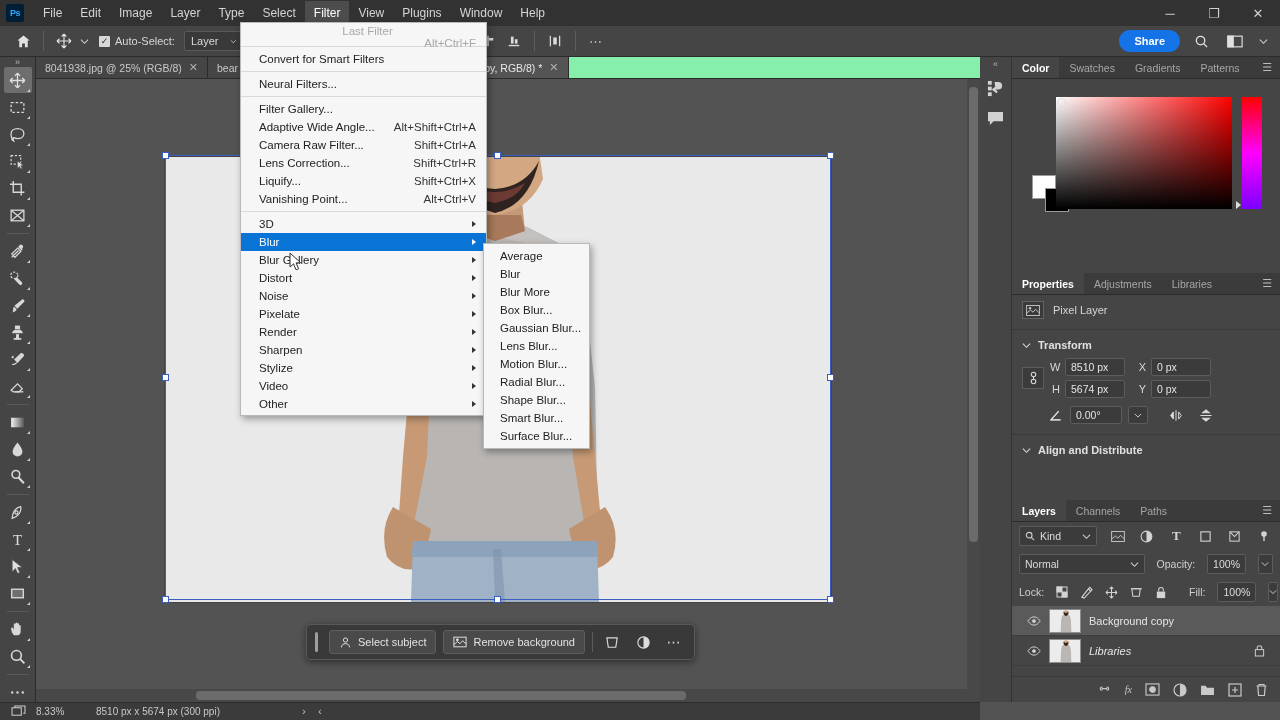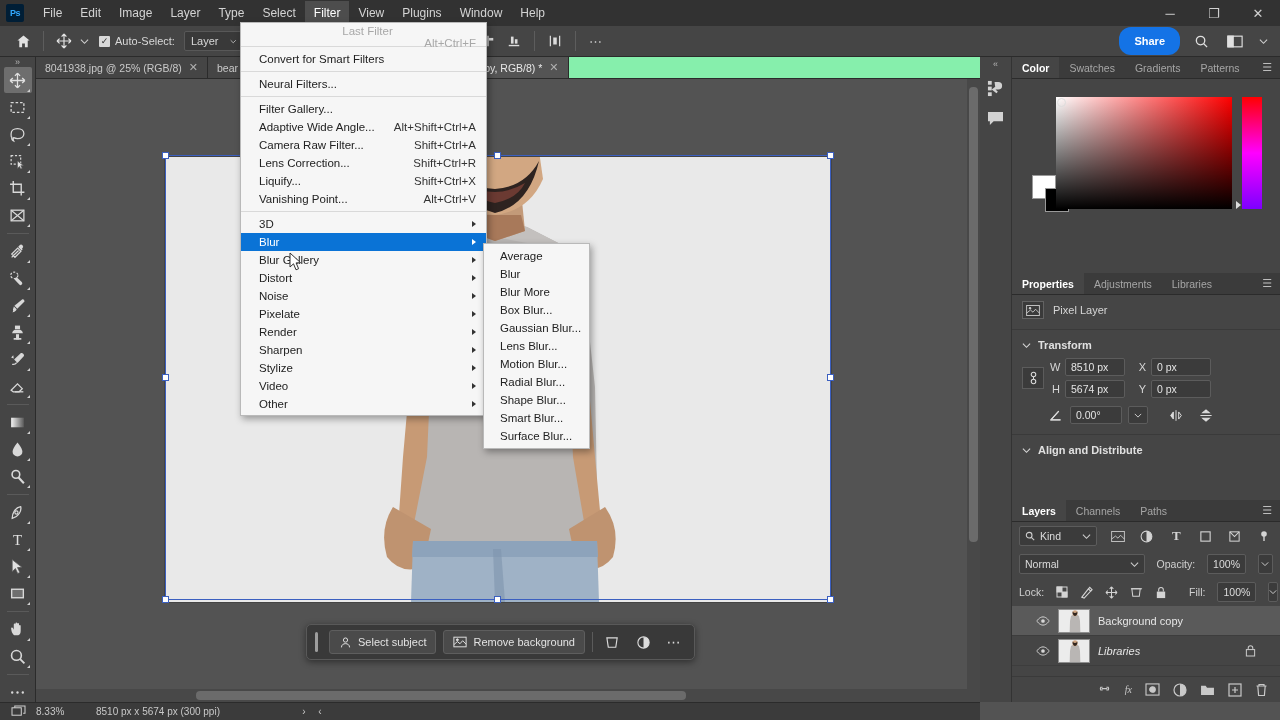--- a/index.html
+++ b/index.html
@@ -41,21 +41,21 @@
   .ob-label { font-size:11px;color:#d8d8d8; }
   .chk {
     width:11px;height:11px;background:#d8d8d8;border-radius:1px;display:inline-flex;
     align-items:center;justify-content:center;color:#2b2b2b;font-size:9px;margin-right:5px;
   }
   .combo {
     background:#393939;border:1px solid #585858;border-radius:2px;height:20px;
     display:flex;align-items:center;padding:0 6px;color:#d8d8d8;font-size:11px;gap:12px;
   }
   .share-btn {
-    background:#1473e6;color:#fff;border-radius:12px;height:28px;padding:0 15px;
+    background:#1473e6;color:#fff;border-radius:12px;height:22px;padding:0 15px;
     display:flex;align-items:center;font-size:11px;font-weight:bold;
   }
 
   
   .tabsbar {
     position:absolute; top:57px; left:36px; width:944px; height:22px;
     background:#86efac; display:flex; align-items:stretch; border-bottom:1px solid #2b2b2b;
   }
   .doctab {
     display:flex;align-items:center;gap:7px;padding:0 9px;
@@ -163,21 +163,21 @@
     display:flex;align-items:center;padding:0 5px;font-size:10.5px;color:#e4e4e4;
   }
   .divline { height:1px;background:#3a3a3a;margin:4px 0; }
 
   
   .layerspanel { position:absolute;left:0;bottom:0;width:268px;height:202px;background:#454545; }
   .lp-row { display:flex;align-items:center;gap:12px;padding:4px 7px; }
   .searchfield{background:#3b3b3b;border:1px solid #5c5c5c;border-radius:2px;height:20px;
     display:flex;align-items:center;padding:0 5px;gap:5px;font-size:10.5px;color:#dcdcdc;}
   .filtico{width:20px;height:20px;display:flex;align-items:center;justify-content:center;color:#d4d4d4;}
-  .layer-item{display:flex;align-items:center;gap:8px;height:30px;padding:0 24px;border-bottom:1px solid #3d3d3d;}
+  .layer-item{display:flex;align-items:center;gap:8px;height:30px;padding:0 15px;border-bottom:1px solid #3d3d3d;}
   .layer-item.sel{background:#5a5a5a;}
   .layer-thumb{width:32px;height:24px;background:#e8e8e8;border:1px solid #8e8e8e;overflow:hidden;position:relative;}
   .layer-name{font-size:11px;color:#e6e6e6;}
   .lp-bottom{position:absolute;bottom:0;left:0;width:268px;height:26px;display:flex;align-items:center;
     justify-content:flex-end;gap:13px;padding-right:12px;background:#454545;border-top:1px solid #3a3a3a;color:#c9c9c9;}
 
   
   .dropdown {
     position:absolute; left:240px; top:22px; width:247px; background:#f6f6f6; color:#222;
     border:1px solid #b9b9b9; box-shadow:2px 3px 7px rgba(0,0,0,.35); z-index:50;

